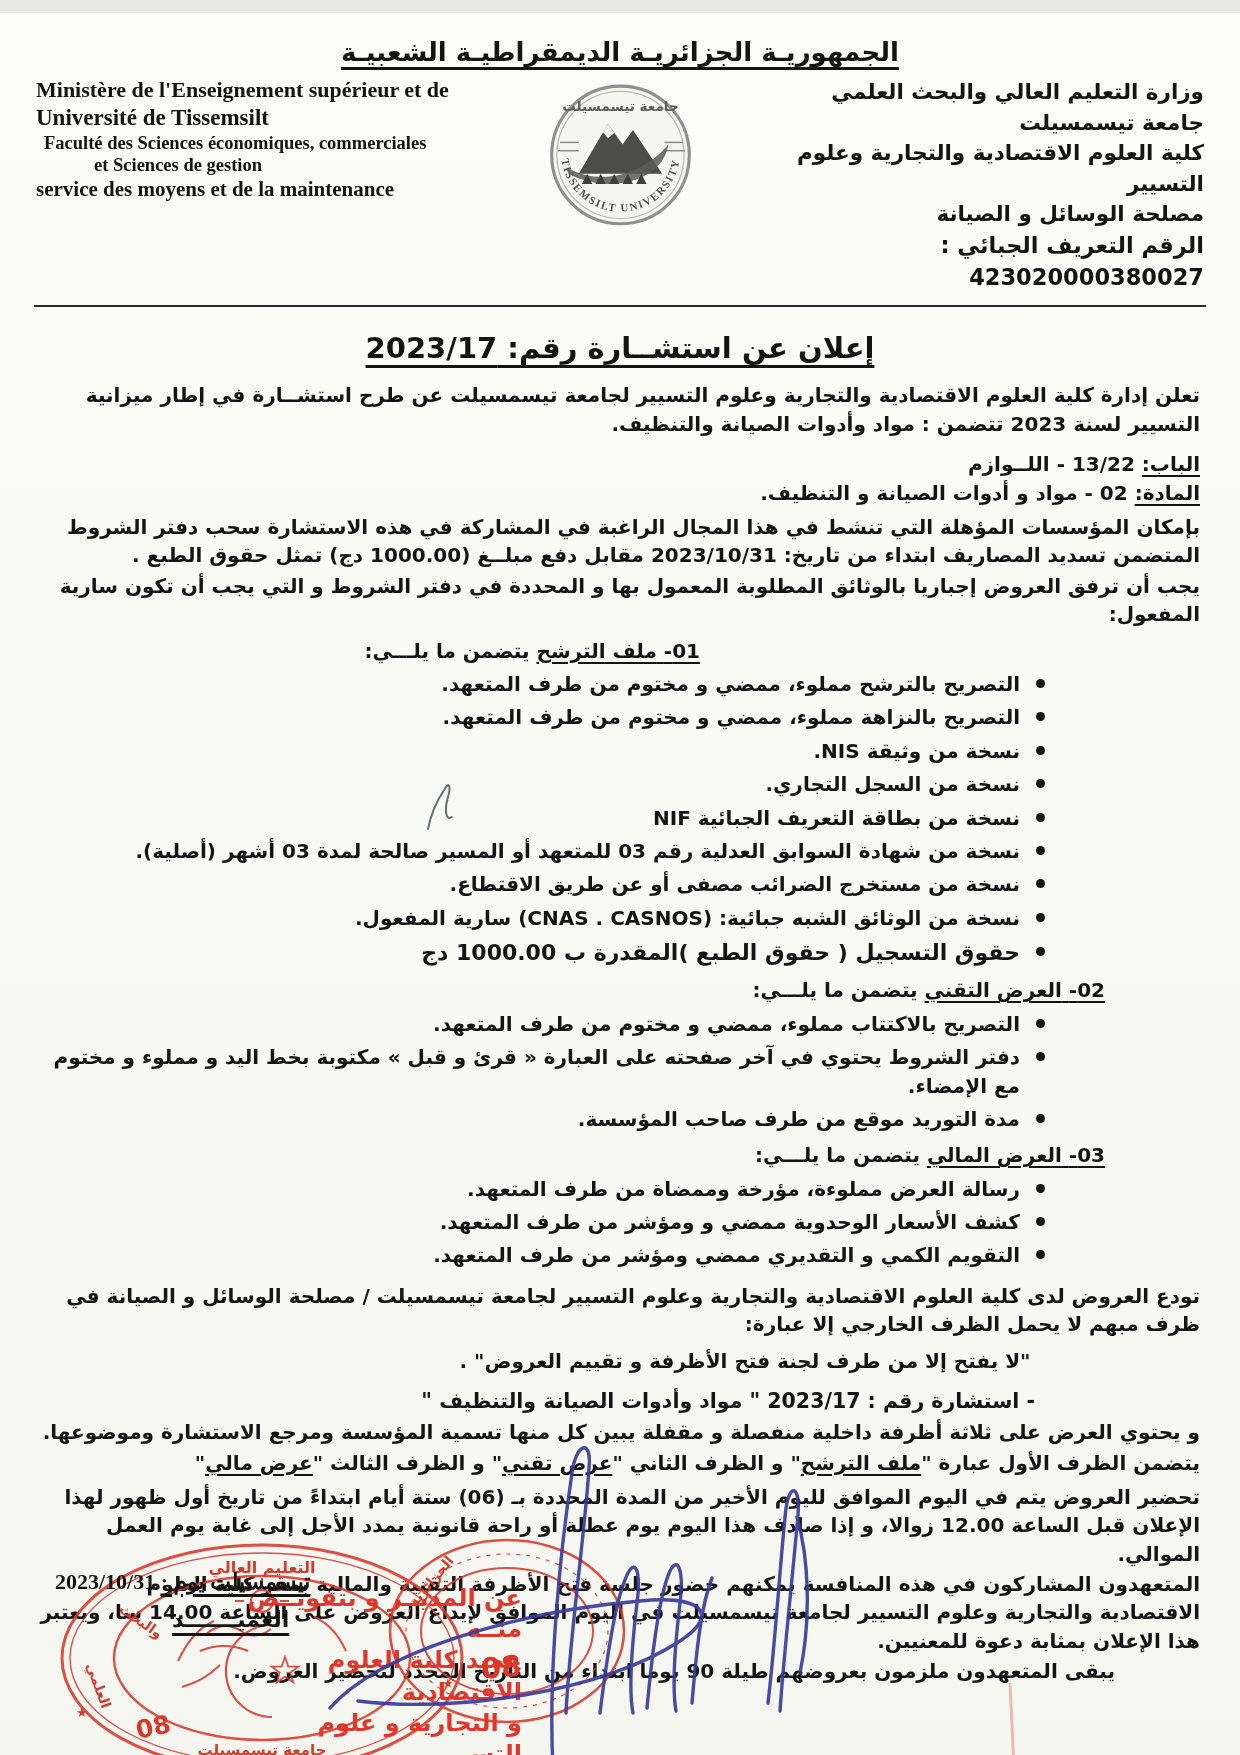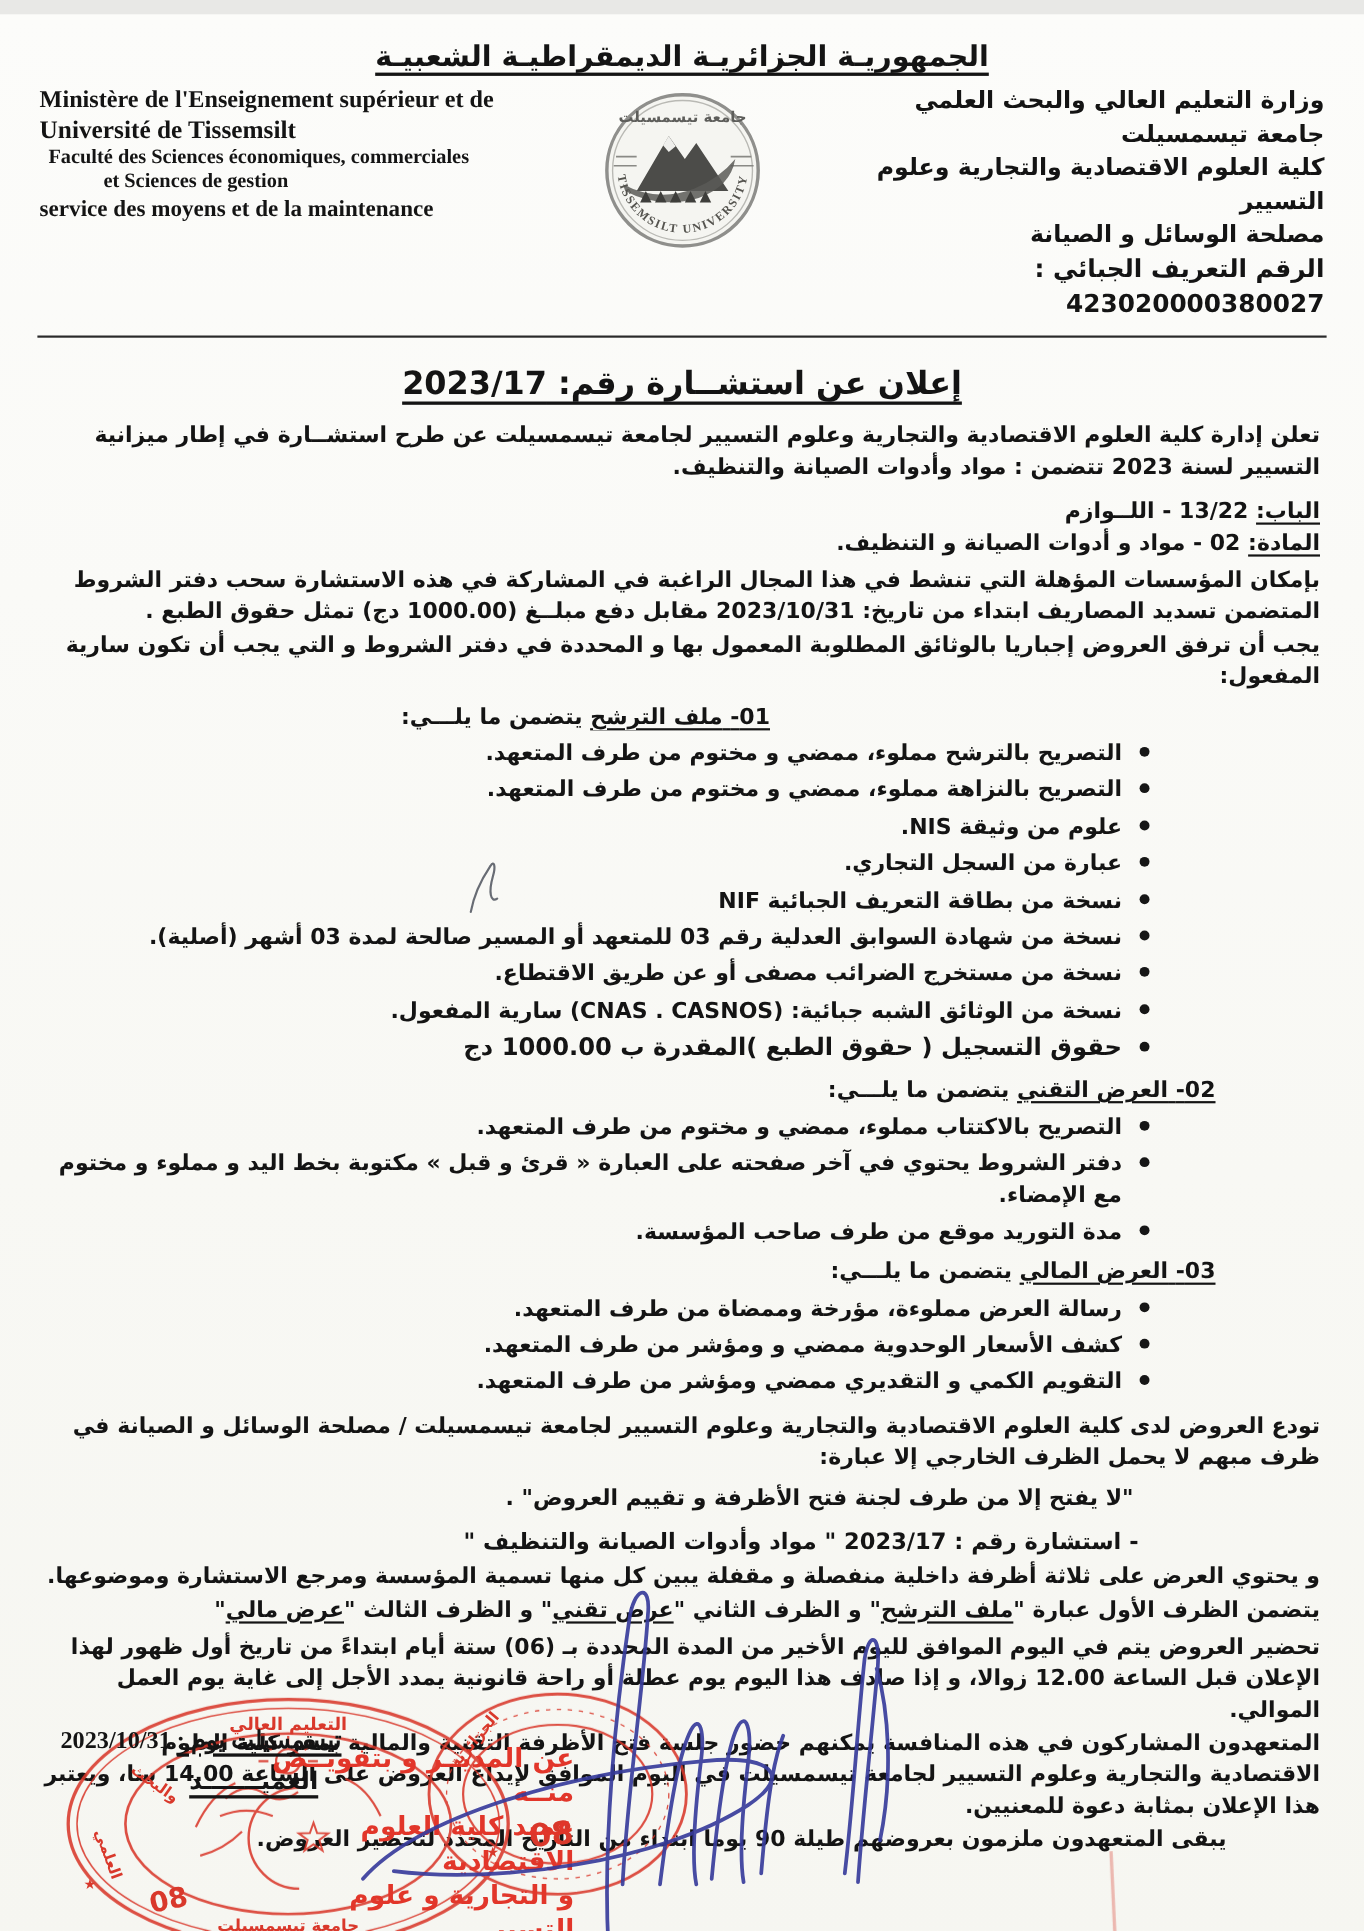--- a/index.html
+++ b/index.html
@@ -113,22 +113,22 @@
 
     <p class="p mt-sm">بإمكان المؤسسات المؤهلة التي تنشط في هذا المجال الراغبة في المشاركة في هذه الاستشارة سحب دفتر الشروط المتضمن تسديد المصاريف ابتداء من تاريخ: 2023/10/31  مقابل دفع مبلــغ (1000.00 دج) تمثل حقوق الطبع .</p>
     <p class="p mt-xs">يجب أن ترفق العروض إجباريا بالوثائق المطلوبة المعمول بها و المحددة في دفتر الشروط و التي يجب أن تكون سارية المفعول:</p>
 
     <div class="sec sec-1">
       <span class="u"><span>01-</span> <span>ملف الترشح</span></span><span> يتضمن ما يلـــي:</span>
     </div>
     <ul class="blt">
       <li>التصريح بالترشح مملوء، ممضي و مختوم من طرف المتعهد.</li>
       <li>التصريح بالنزاهة مملوء، ممضي و مختوم من طرف المتعهد.</li>
-      <li>علوم من وثيقة NIS.</li>
-      <li>عبارة من السجل التجاري.</li>
+      <li>نسخة من وثيقة NIS.</li>
+      <li>نسخة من السجل التجاري.</li>
       <li>نسخة من بطاقة التعريف الجبائية NIF</li>
       <li>نسخة من شهادة السوابق العدلية رقم 03 للمتعهد أو المسير صالحة لمدة 03 أشهر (أصلية).</li>
       <li>نسخة من مستخرج الضرائب مصفى أو عن طريق الاقتطاع.</li>
       <li>نسخة من الوثائق الشبه جبائية: (CNAS . CASNOS) سارية المفعول.</li>
       <li class="big">حقوق التسجيل ( حقوق الطبع )المقدرة ب 1000.00 دج</li>
     </ul>
 
     <div class="sec sec-2">
       <span class="u"><span>02-</span> <span>العرض التقني</span></span><span> يتضمن ما يلـــي:</span>
     </div>

